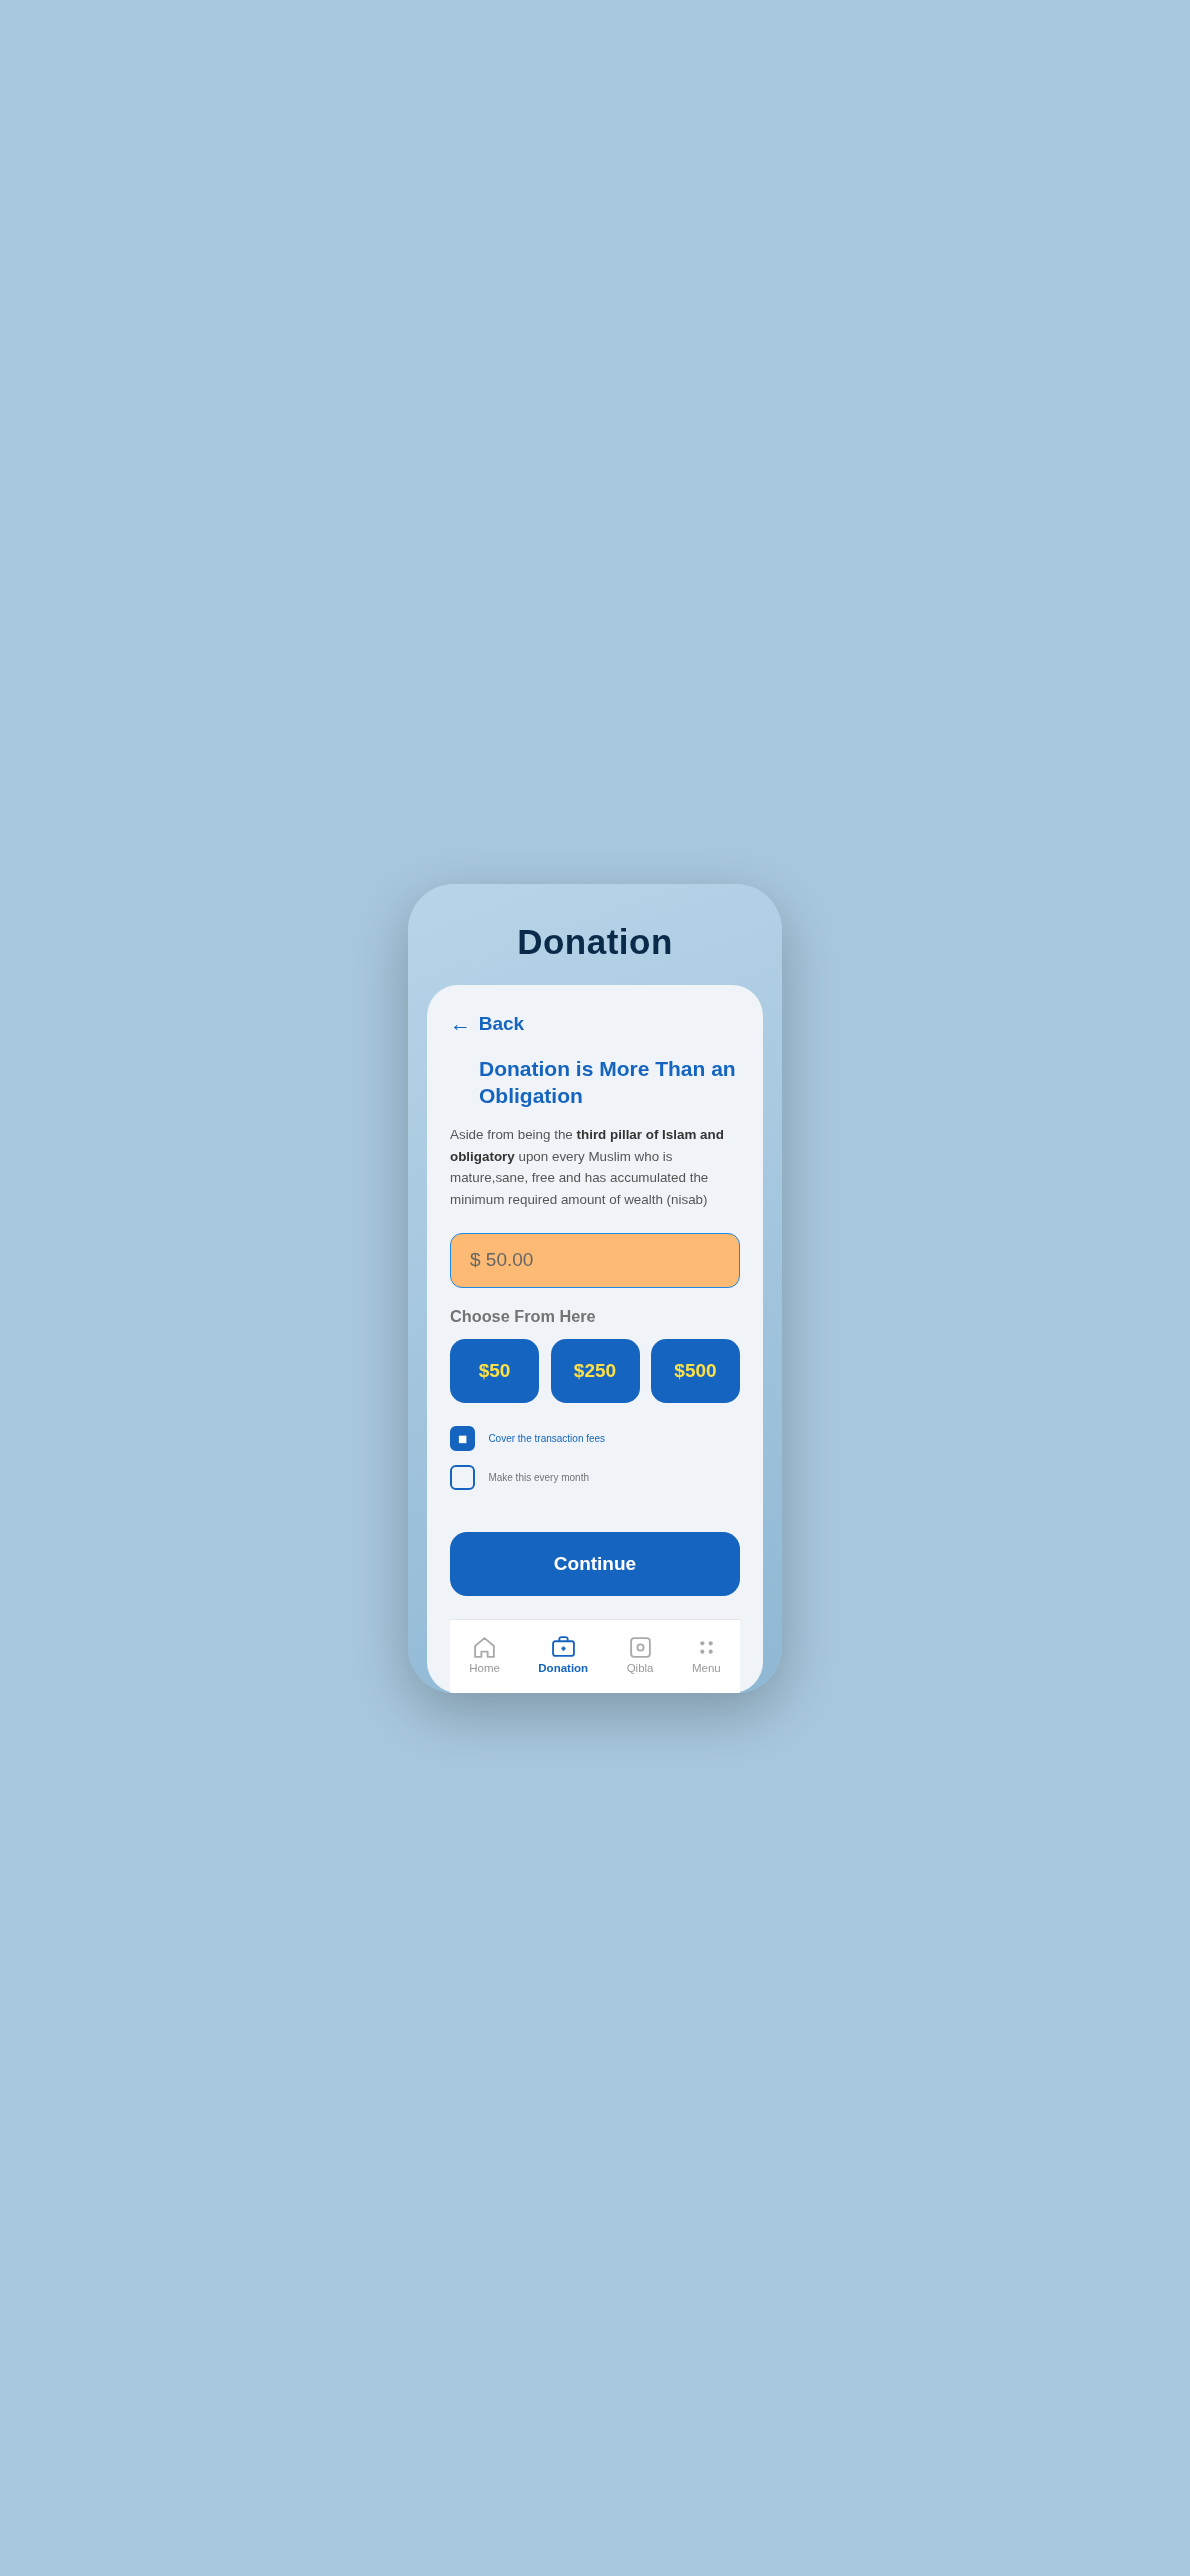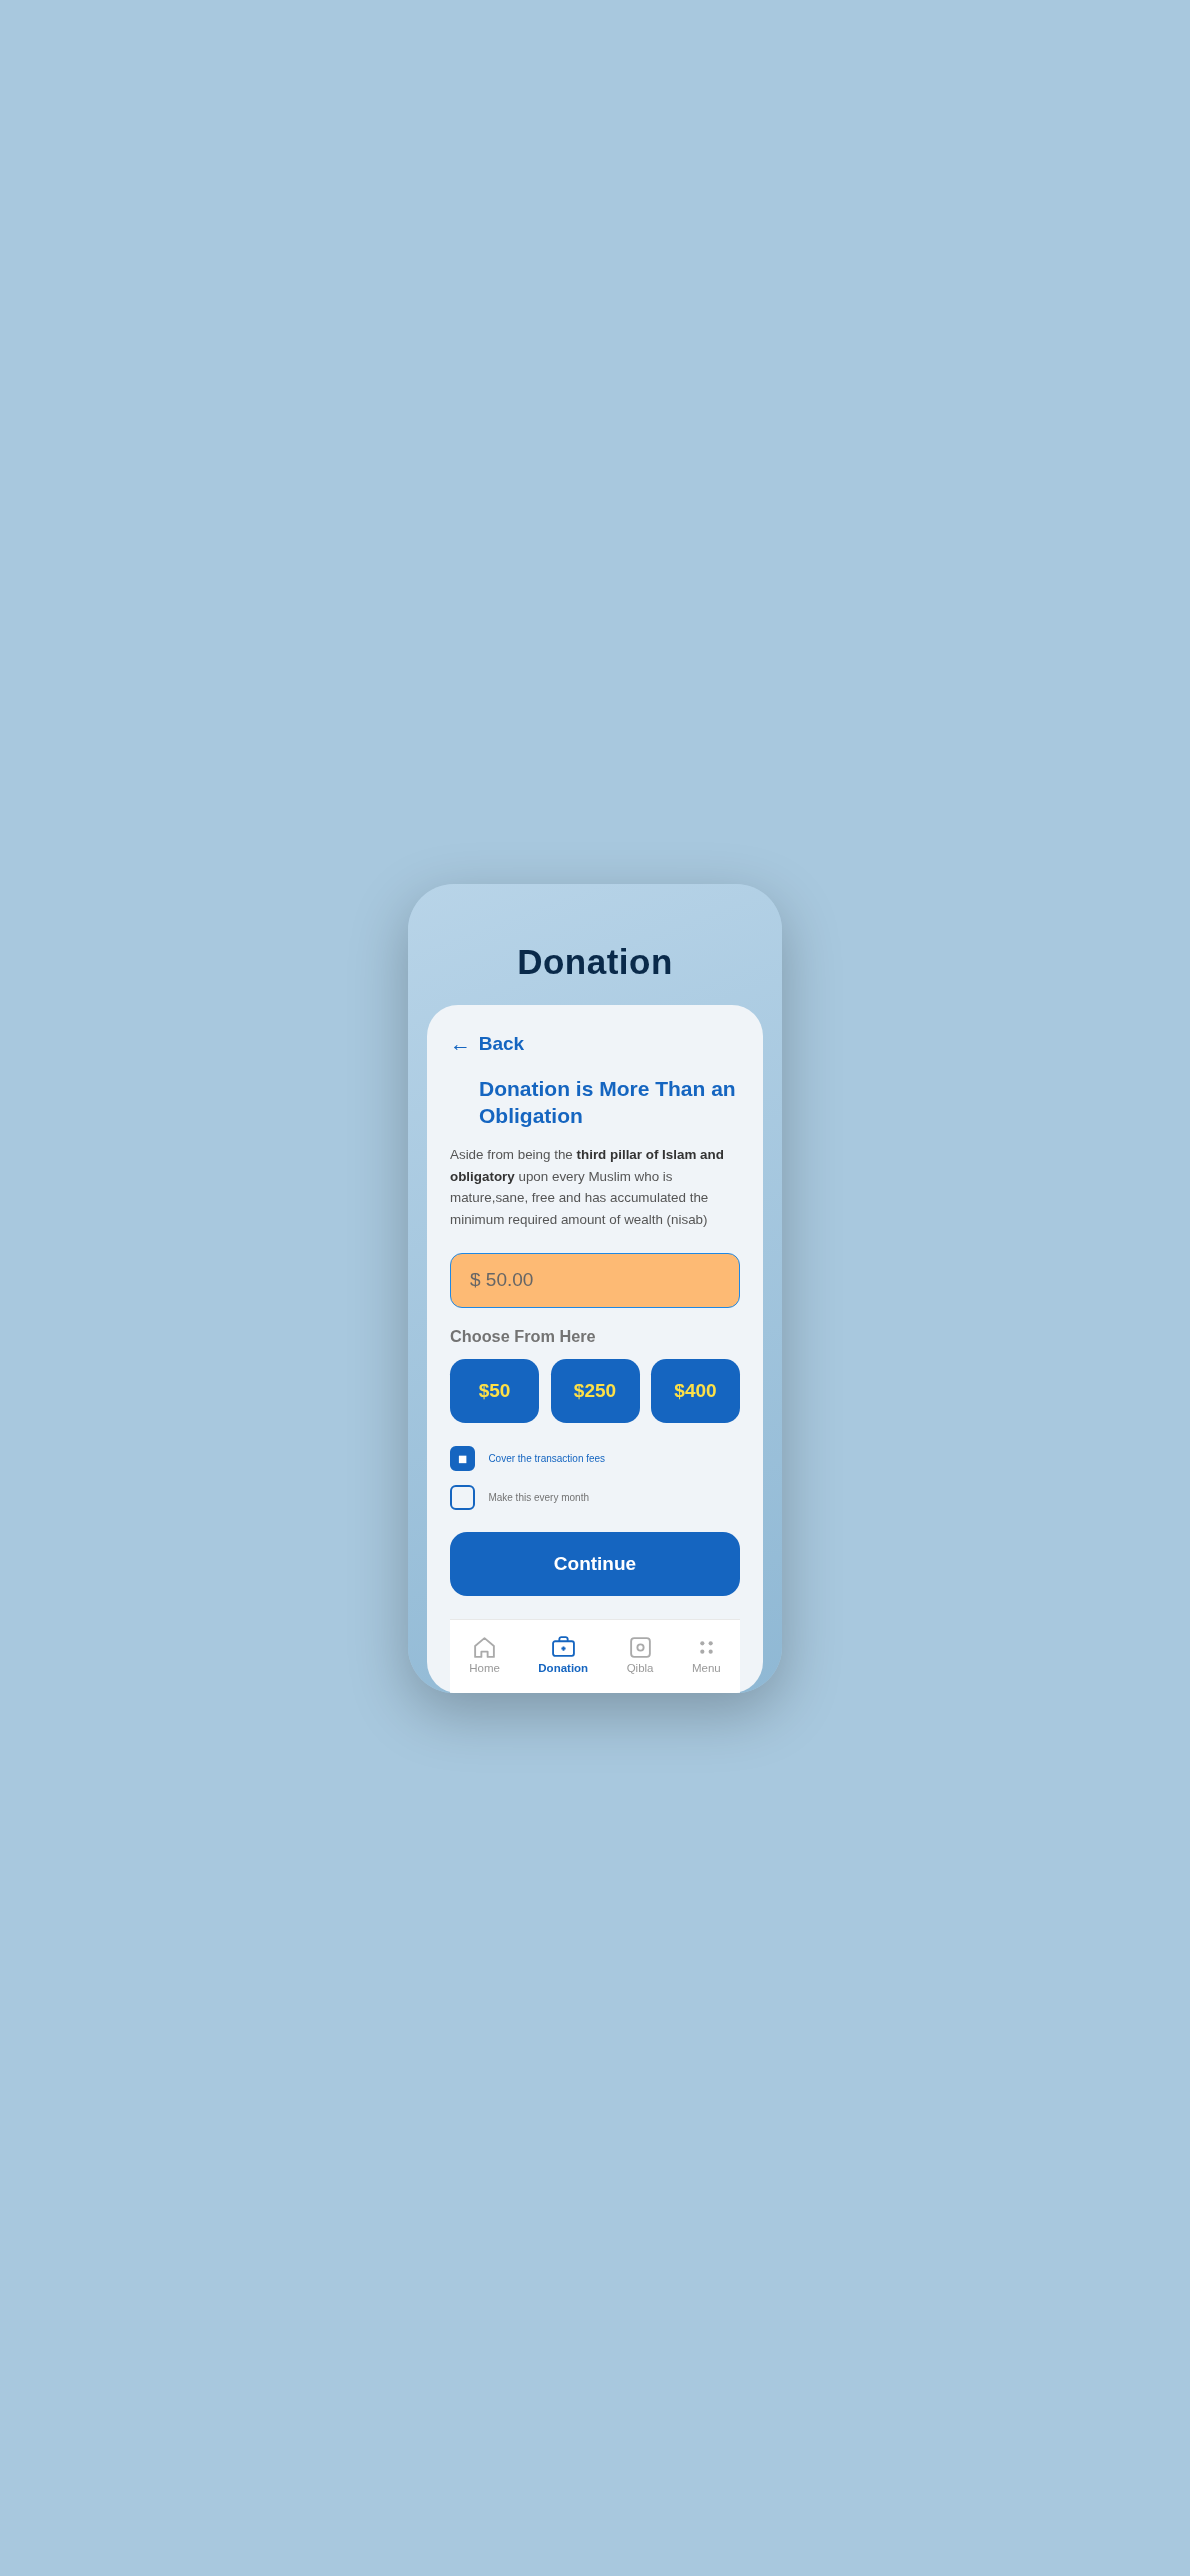--- a/index.html
+++ b/index.html
@@ -12,21 +12,21 @@
       align-items: center;
       min-height: 100vh;
       font-family: -apple-system, BlinkMacSystemFont, 'Segoe UI', sans-serif;
     }
 
     .phone-shell {
       width: 374px;
       min-height: 809px;
       background: linear-gradient(160deg, #b8d4e8 0%, #8fb8d4 100%);
       border-radius: 46px;
-      padding: 58px 19px 0 19px;
+      padding: 38px 19px 0 19px;
       display: flex;
       flex-direction: column;
       align-items: center;
       box-shadow: 0 19px 58px rgba(0,0,0,0.25);
       position: relative;
       overflow: hidden;
     }
 
     .page-title {
       font-size: 35px;
@@ -245,21 +245,21 @@
 
     <div class="amount-input-wrapper">
       <input class="amount-input" type="text" value="$ 50.00" style="">
     </div>
 
     <div class="choose-label">Choose From Here</div>
 
     <div class="amount-buttons">
       <button class="amount-btn">$50</button>
       <button class="amount-btn">$250</button>
-      <button class="amount-btn">$400</button>
+      <button class="amount-btn">$500</button>
     </div>
 
     <div class="checkbox-row">
       <div class="checkbox-custom checked">
         <span class="checkbox-check">■</span>
       </div>
       <span class="checkbox-label">Cover the transaction fees</span>
     </div>
 
     <div class="checkbox-row">

